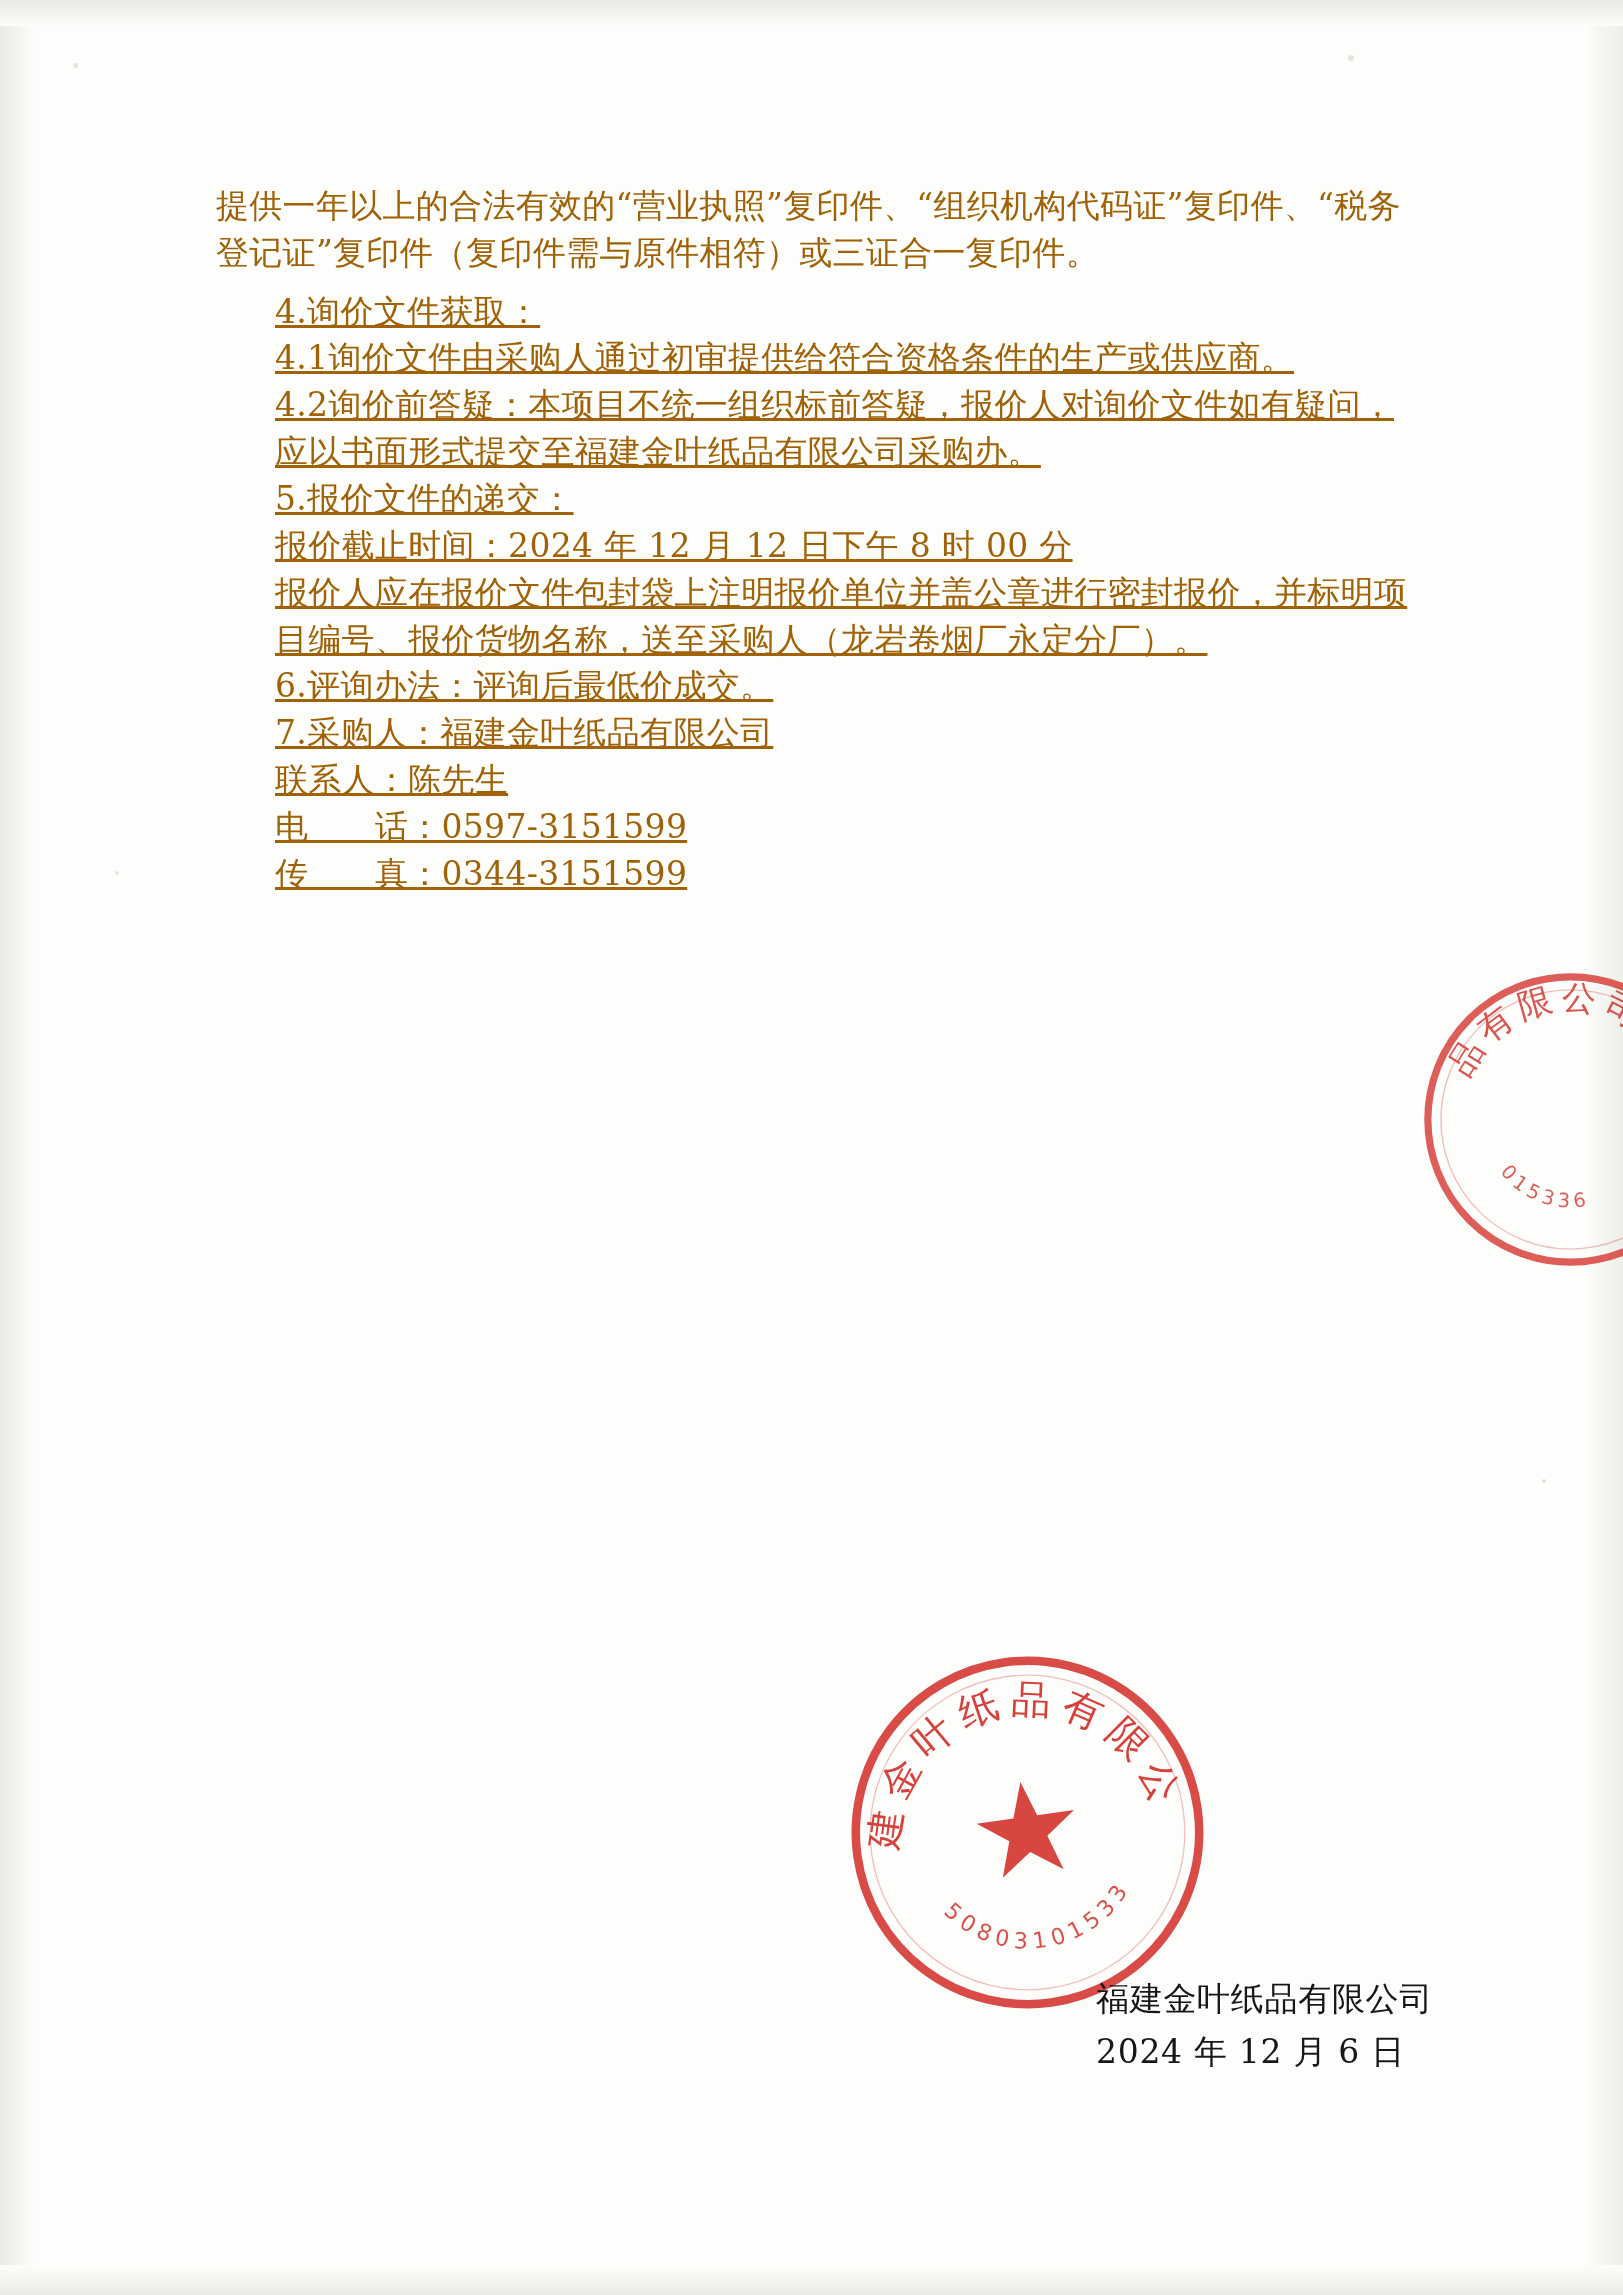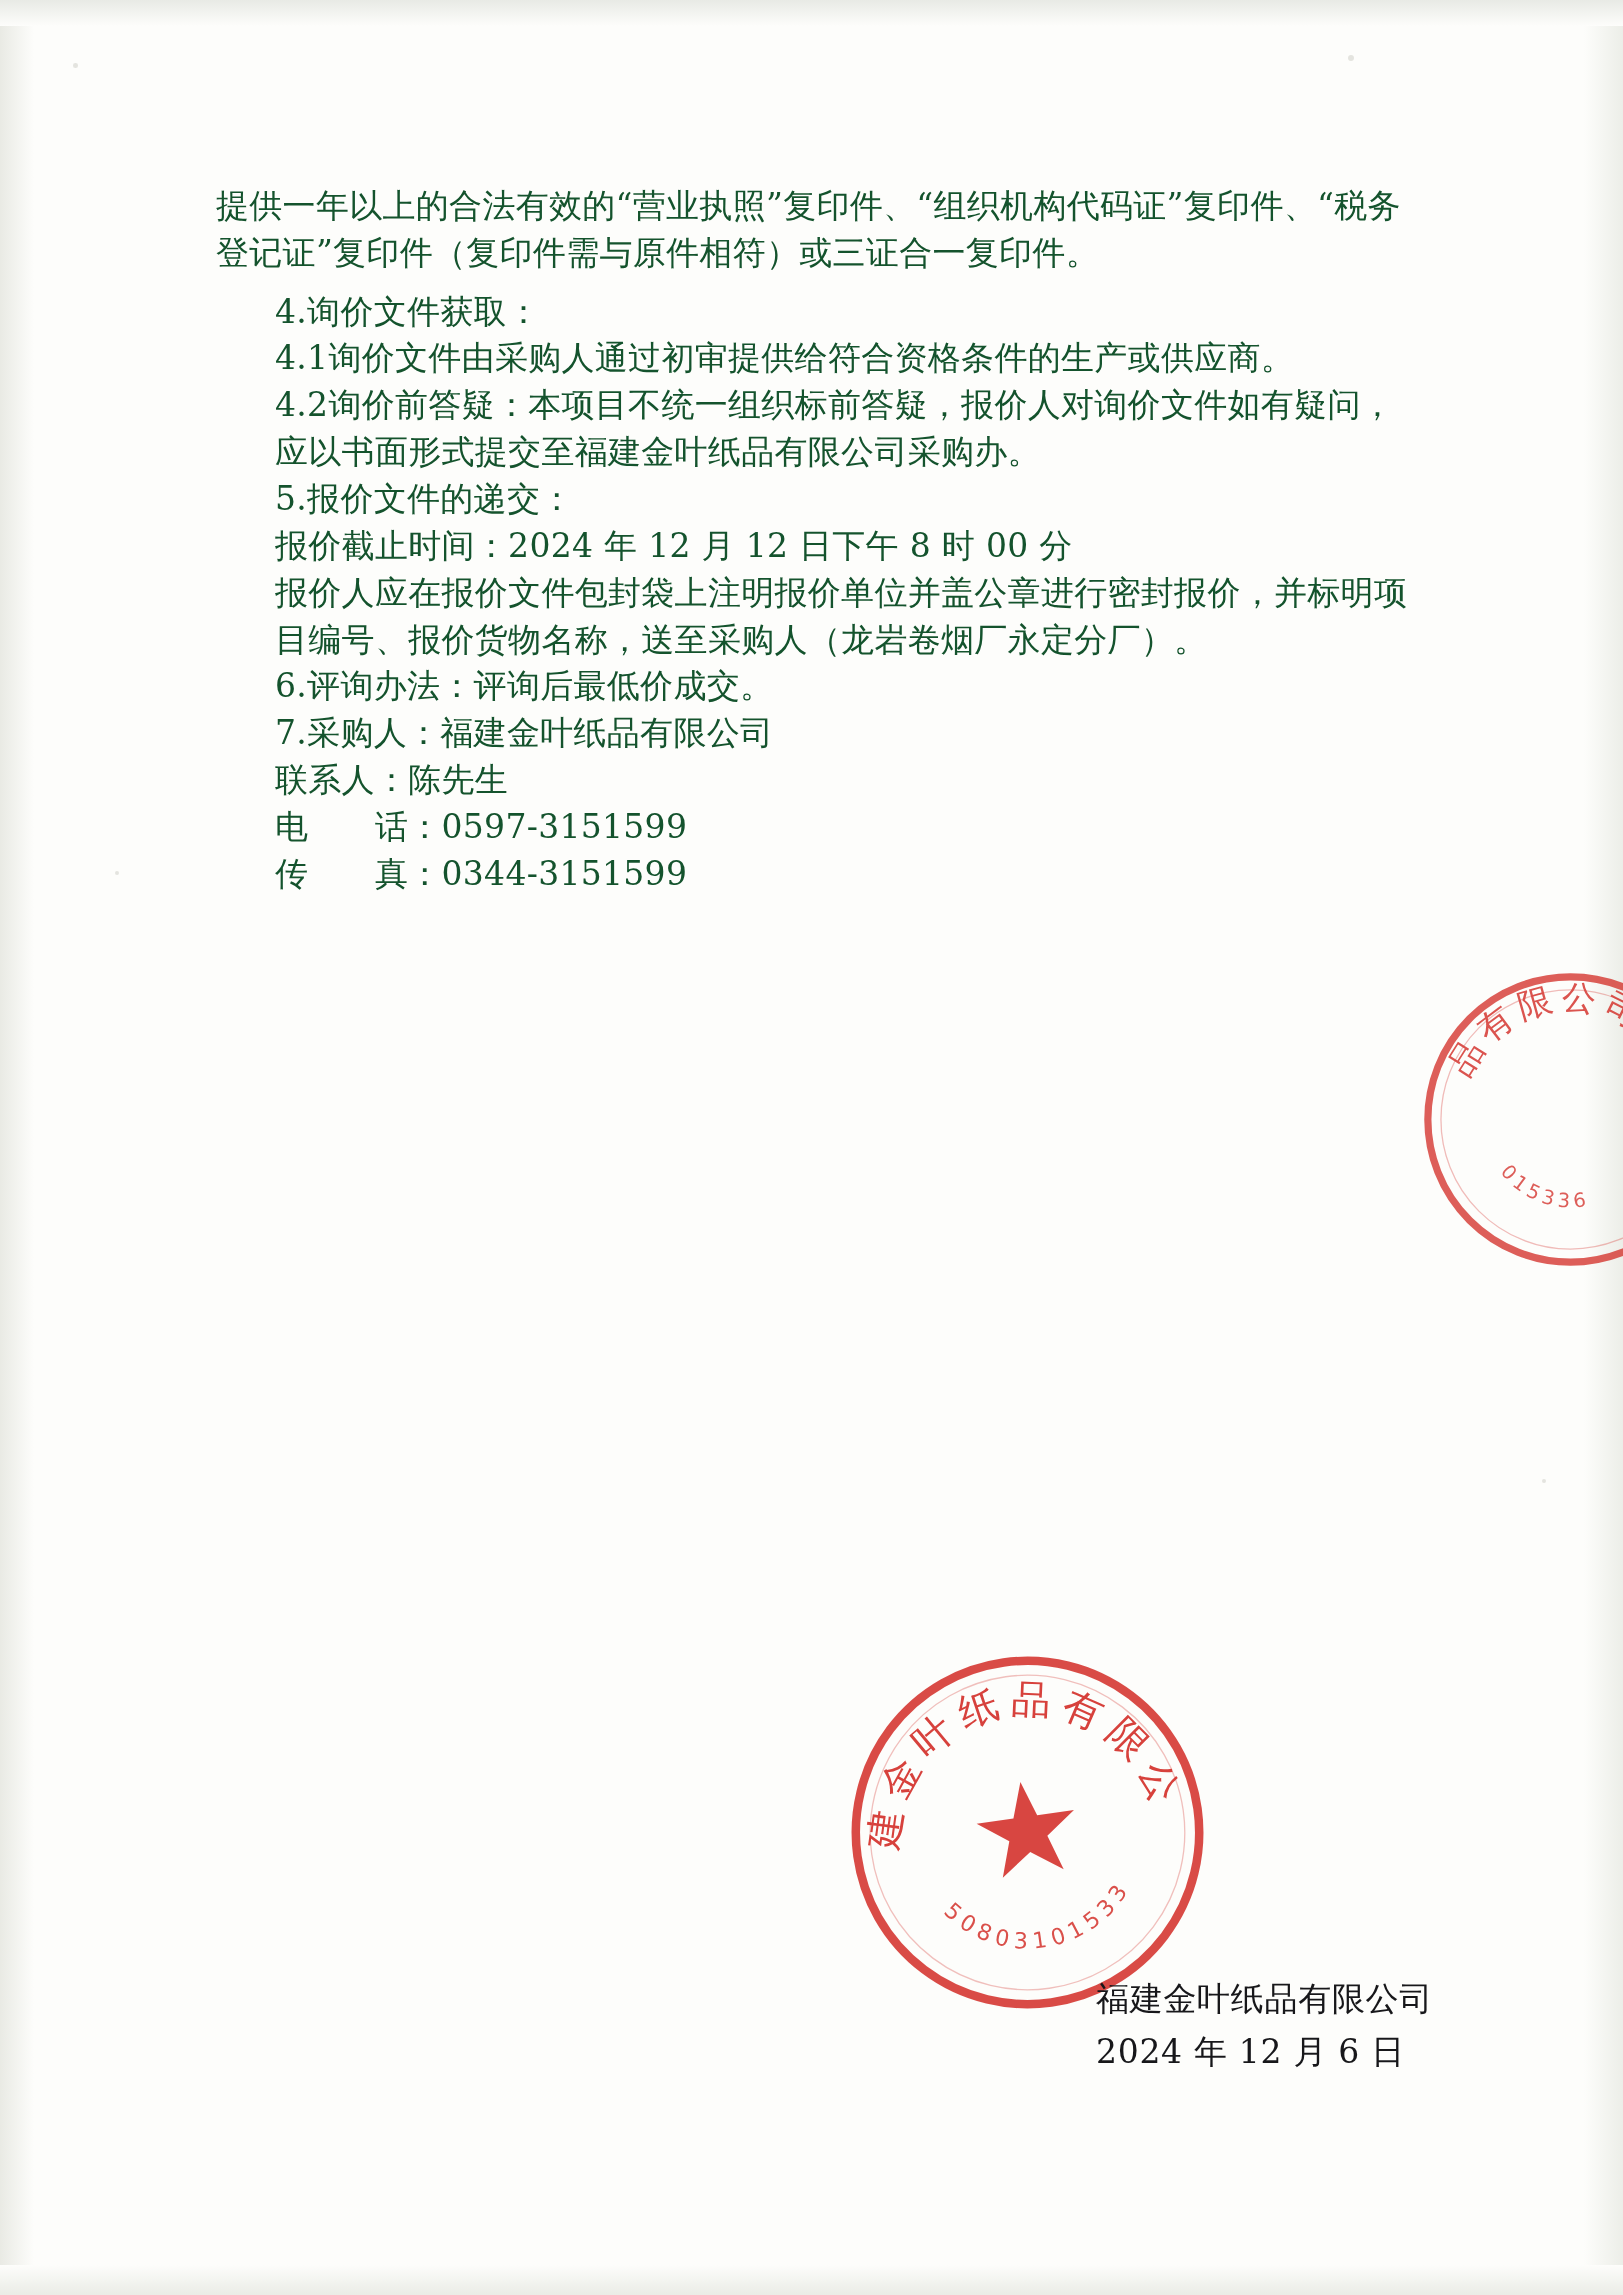--- a/index.html
+++ b/index.html
@@ -52,30 +52,31 @@
   .content {
     position: absolute;
     left: 216px;
     top: 183px;
     width: 1204px;
   }
 
   .line {
     font-size: 33px;
     line-height: 1.42;
-    color: #14532d;
+    color: #a16207;
     letter-spacing: 0.3px;
     white-space: pre-wrap;
   }
   .p-block {
     margin-bottom: 0px;
   }
   .indent {
     text-indent: 0;
     padding-left: 59px;
+    text-decoration: underline;
   }
   .hang {
     padding-left: 0;
   }
   .gap-sm { height: 11.8px; }
 
   
   .sign-block {
     position: absolute;
     right: 190px;

